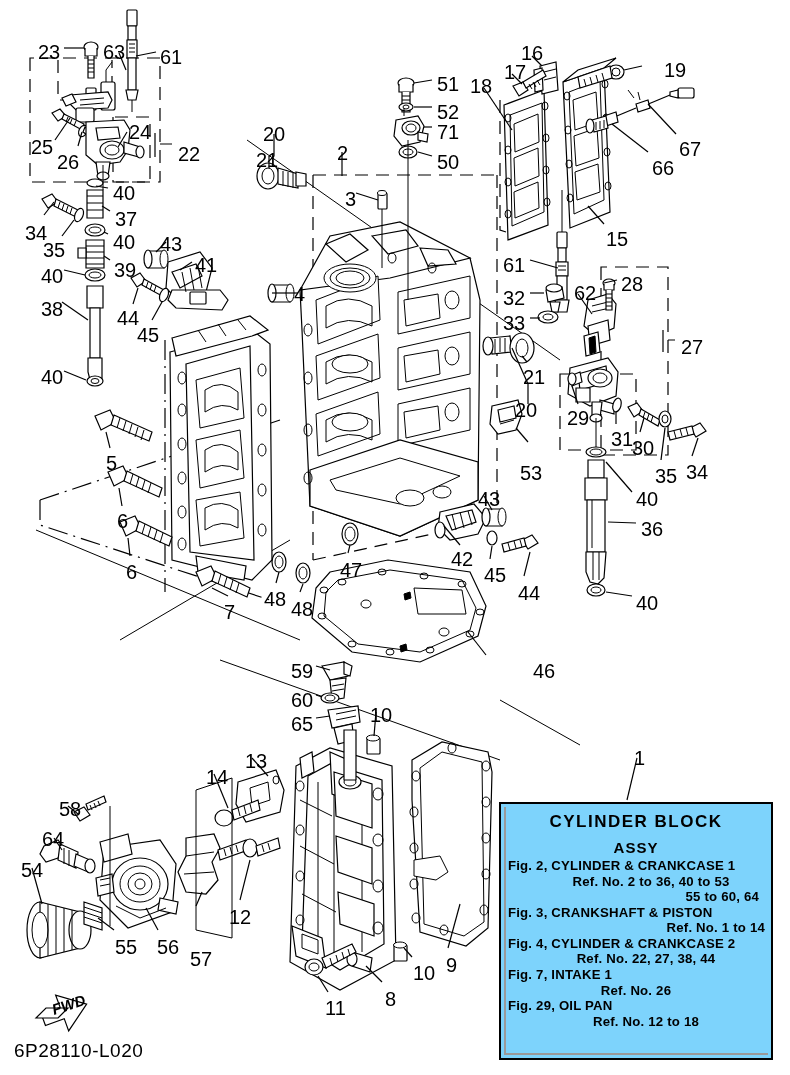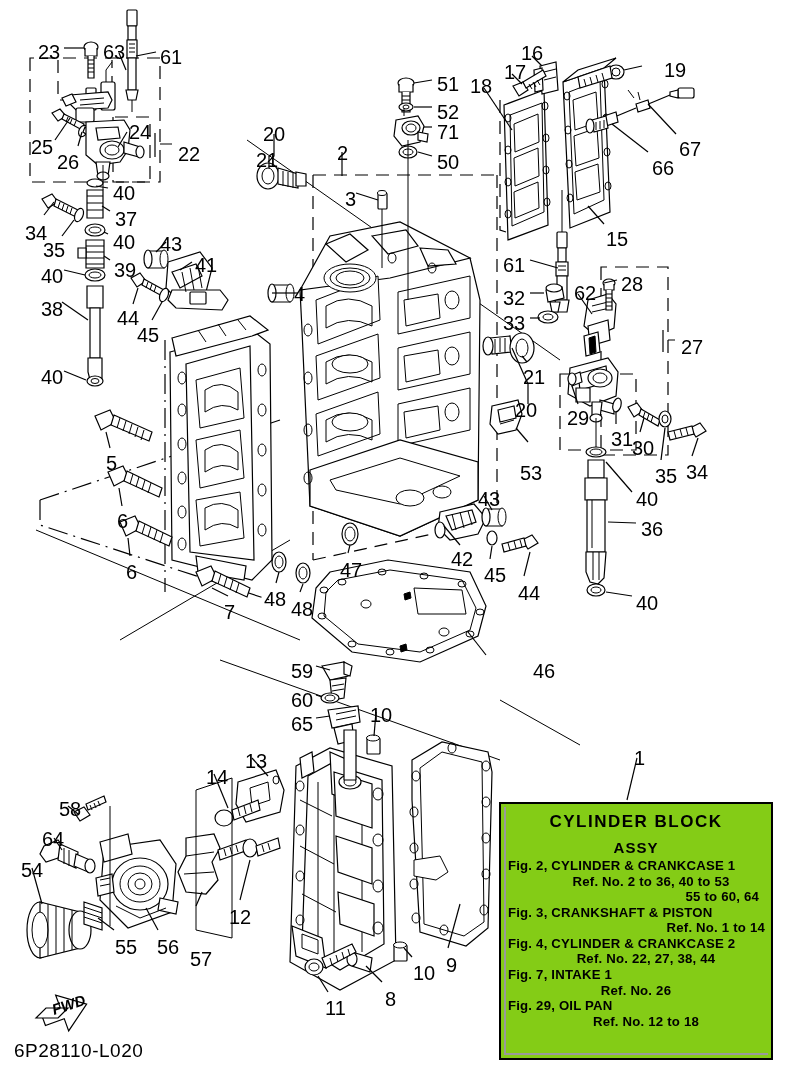--- a/index.html
+++ b/index.html
@@ -25,21 +25,21 @@
     color:#000;
     white-space:nowrap;
     letter-spacing:0px;
   }
   
   .legend{
     position:absolute;
     left:499px; top:802px;
     width:274px; height:258px;
     border:2px solid #000;
-    background:#84cc16;
+    background:#7dd3fc;
     box-sizing:border-box;
     padding:8px 6px 4px 6px;
   }
   .legend:before{
     content:"";
     position:absolute;
     left:3px; top:3px; bottom:3px;
     width:2px;
     background:#9a9a9a;
   }

